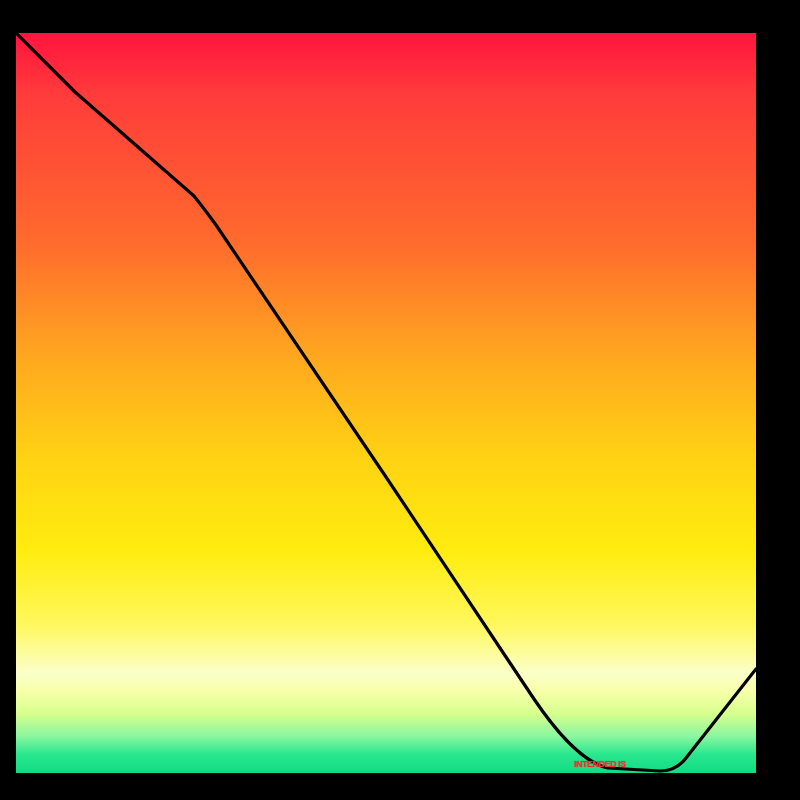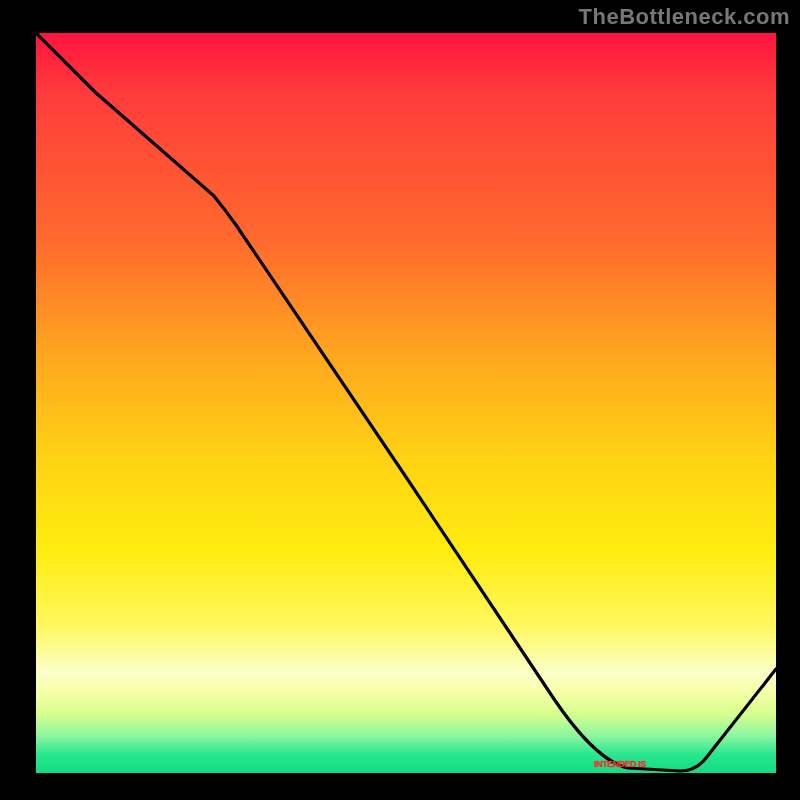--- a/index.html
+++ b/index.html
@@ -20,21 +20,21 @@
     position: absolute;
     top: 4px;
     right: 10px;
     color: #777;
     font-size: 22px;
     font-weight: 600;
     letter-spacing: 0.5px;
   }
   .plot-frame {
     position: absolute;
-    left: 36px;
+    left: 16px;
     top: 33px;
     width: 740px;
     height: 740px;
     background: #0f172a;
   }
   .gradient {
     position: absolute;
     left: 0;
     top: 0;
     width: 740px;
@@ -73,21 +73,20 @@
     top: 726px;
     left: 558px;
     text-shadow: 0 0 1px #ff2a2a;
   }
 </style>
 </head>
 <body>
 
 <div class="stage">
 
-  <div class="attribution">TheBottleneck.com</div>
 
   <div class="plot-frame">
     <div class="gradient"></div>
 
     <svg class="line-layer" viewBox="0 0 740 740" preserveAspectRatio="none">
       <path d="M 0 0
                L 59 59
                L 178 163
                Q 190 178 200 192
                L 370 444

